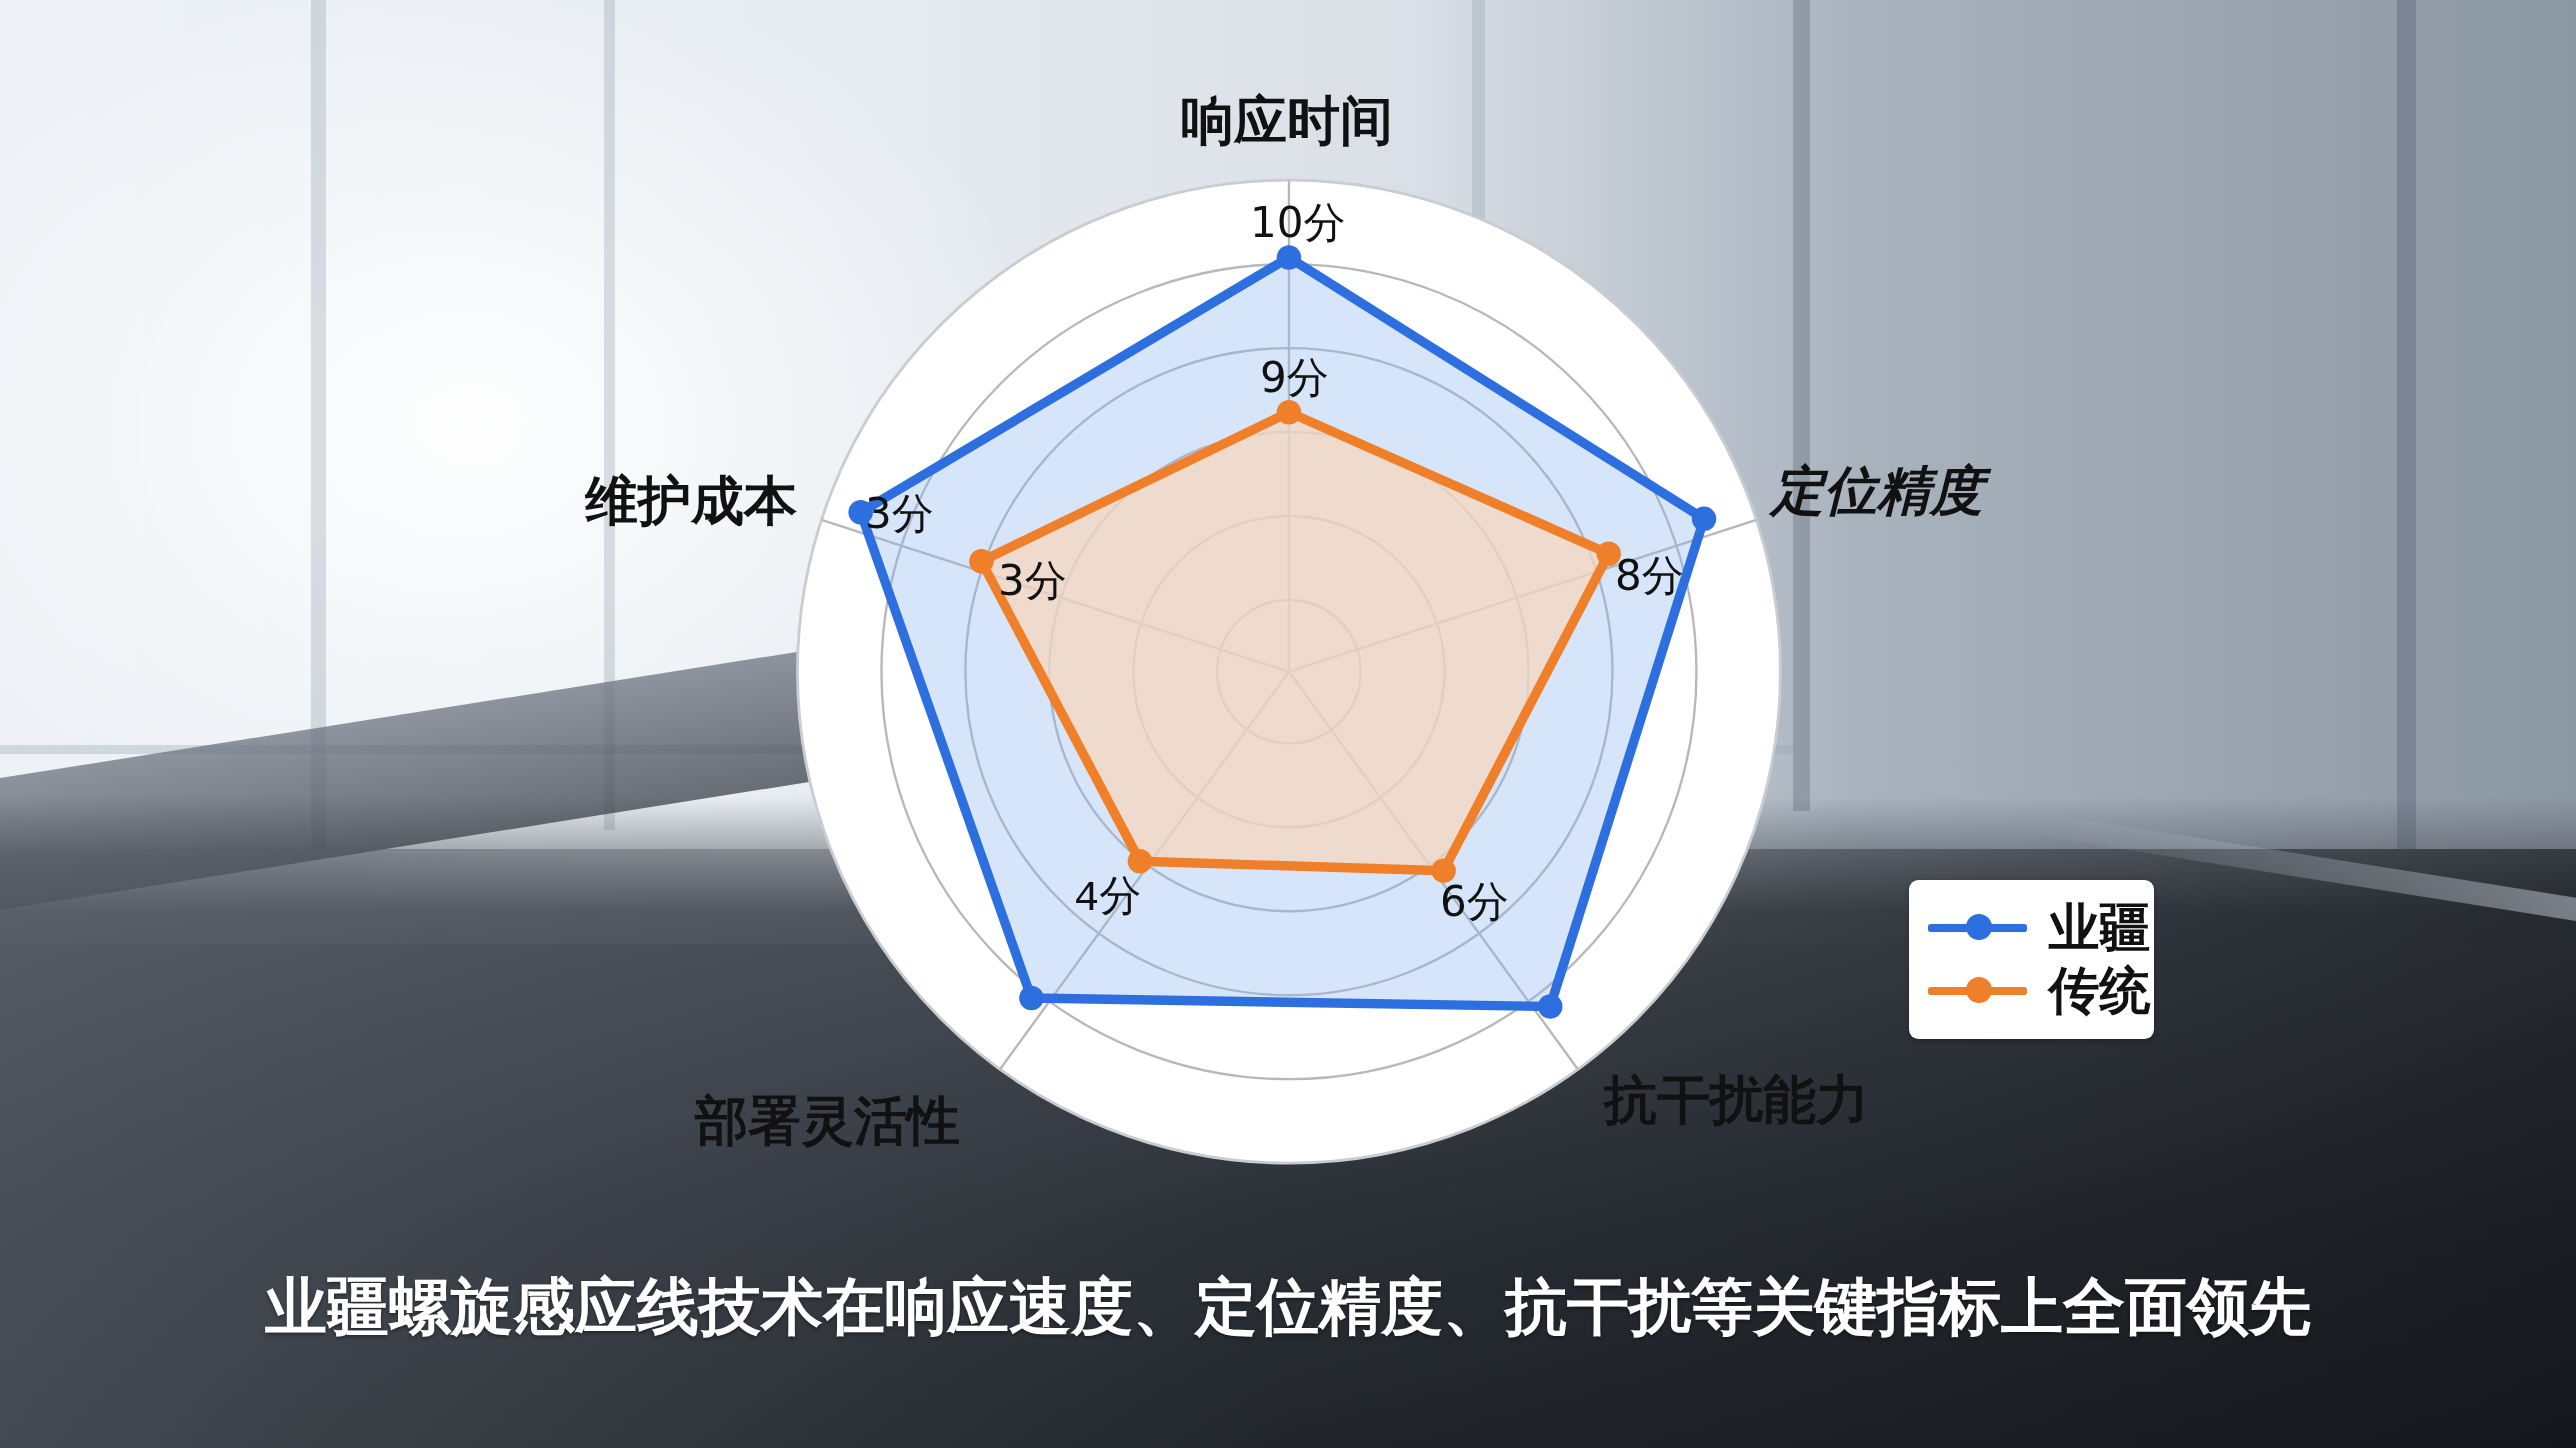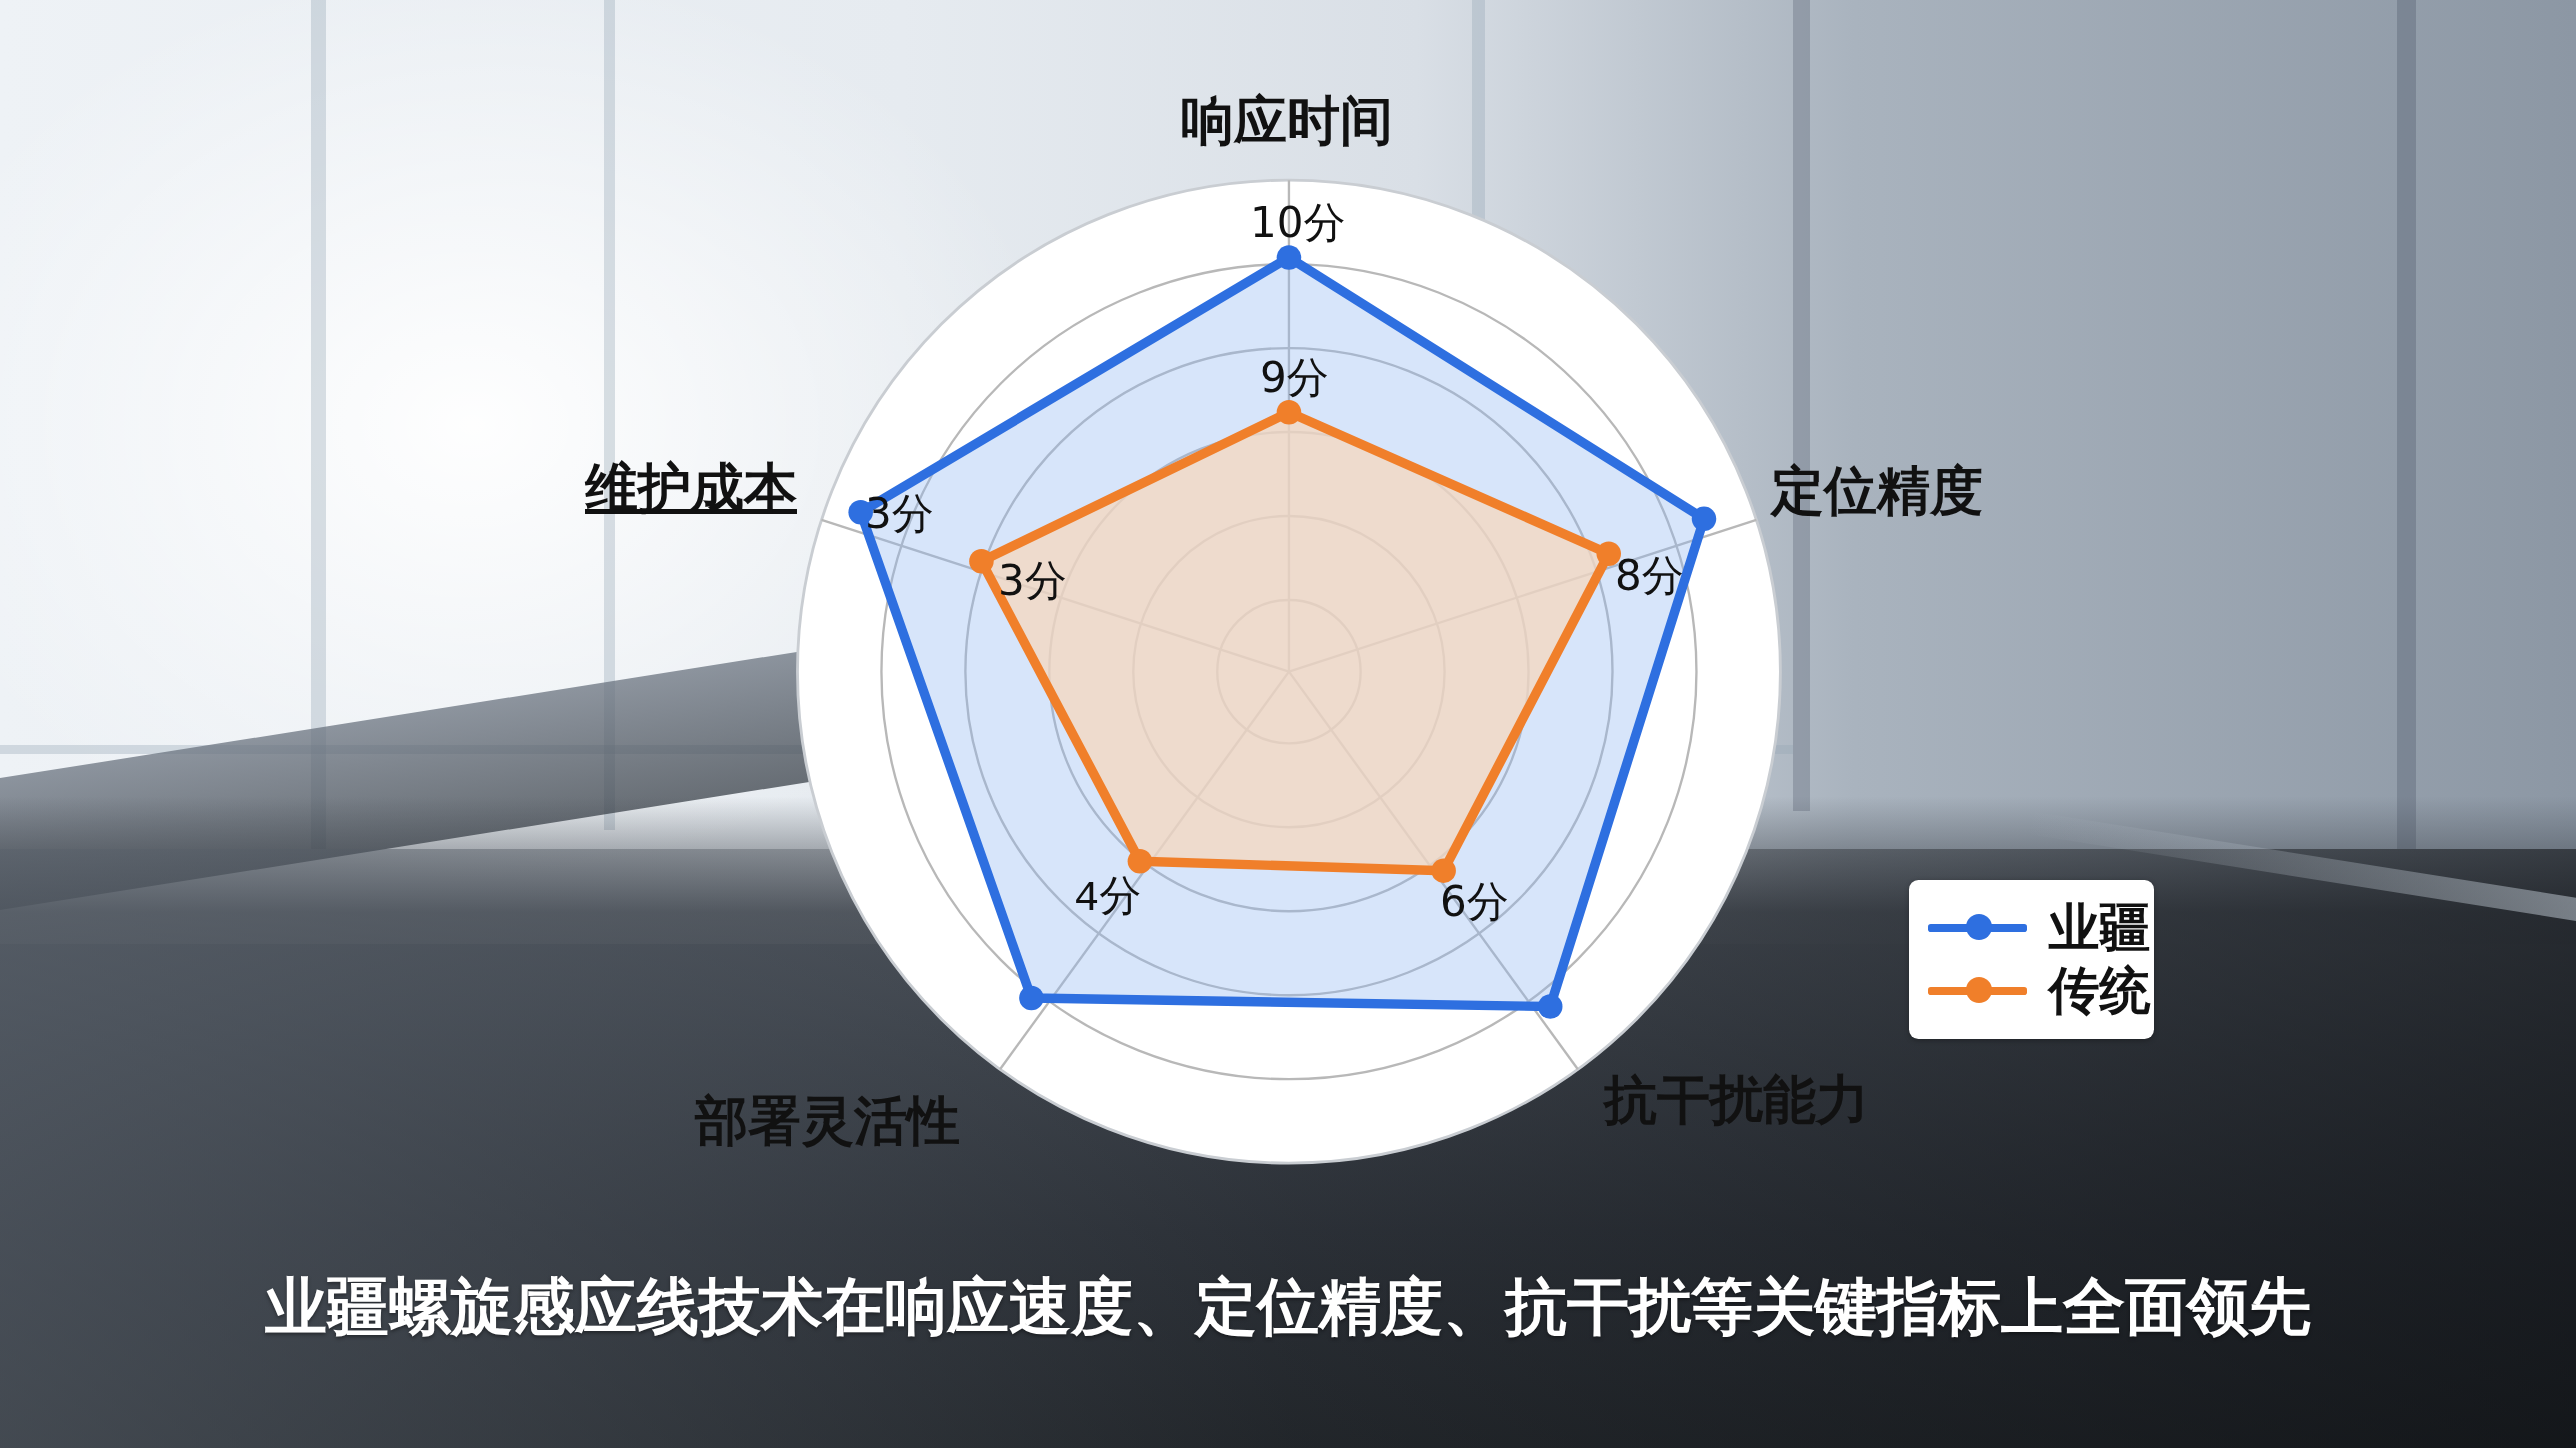--- a/index.html
+++ b/index.html
@@ -112,24 +112,24 @@
       <circle cx="1530" cy="923" r="13" fill="#f07f2a"></circle>
       <circle cx="1208" cy="913" r="13" fill="#f07f2a"></circle>
       <circle cx="1040" cy="595" r="13" fill="#f07f2a"></circle>
     </g>
 </svg>
 
 <div class="center-title">
 </div>
 
 <div class="axis-label" style="left:1181px;top:94px;">响应时间</div>
-<div class="axis-label" style="left:1771px;top:464px;">定位精度</div>
+<div class="axis-label" style="left:1771px;top:464px;font-style:italic;">定位精度</div>
 <div class="axis-label" style="left:1604px;top:1073px;">抗干扰能力</div>
 <div class="axis-label" style="left:695px;top:1073px;margin-top:21px;">部署灵活性</div>
-<div class="axis-label" style="left:585px;top:461px;text-decoration:underline;">维护成本</div>
+<div class="axis-label" style="left:585px;top:474px;">维护成本</div>
 
 <div class="score" style="left:1250px;top:202px;">10分</div>
 <div class="score" style="left:865px;top:493px;">3分</div>
 <div class="score" style="left:1260px;top:357px;">9分</div>
 <div class="score" style="left:1615px;top:555px;">8分</div>
 <div class="score" style="left:1440px;top:881px;">6分</div>
 <div class="score" style="left:1074px;top:878px;font-family:Liberation Mono, monospace;">4分</div>
 <div class="score" style="left:998px;top:560px;">3分</div>
 
 <div class="legend">

